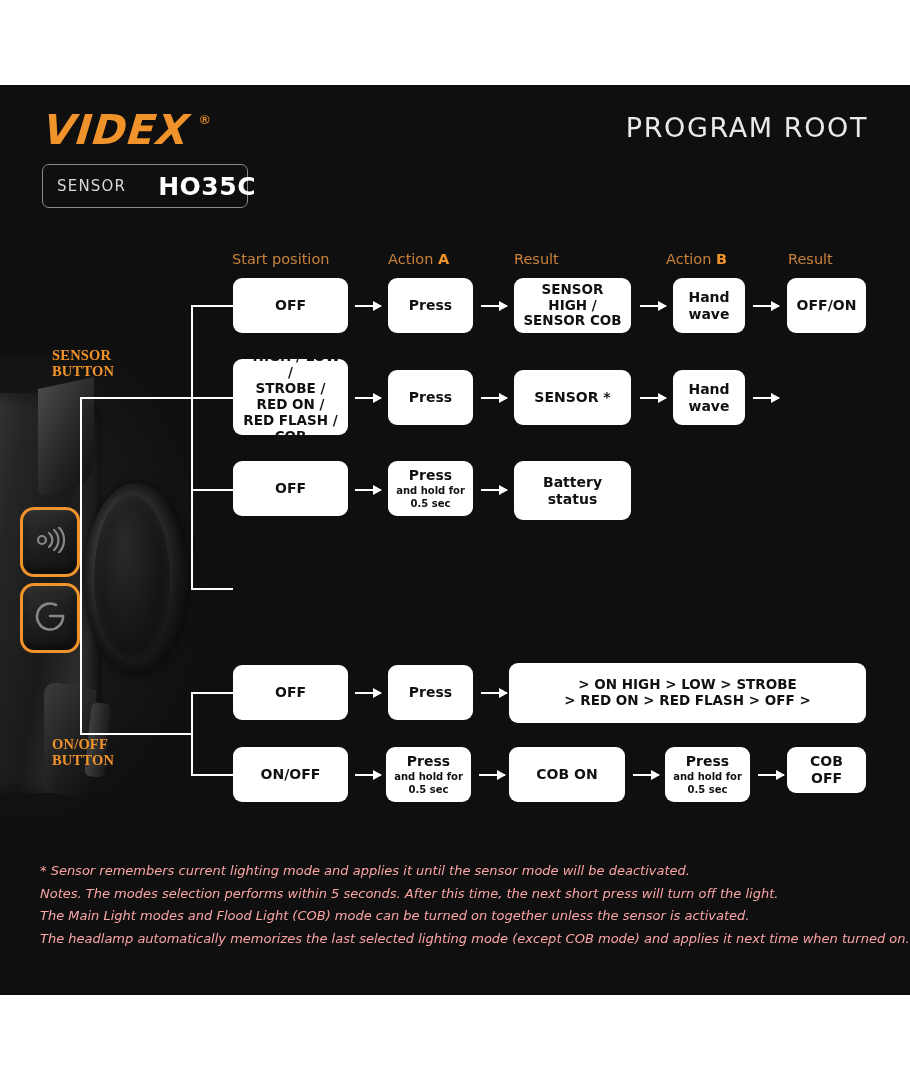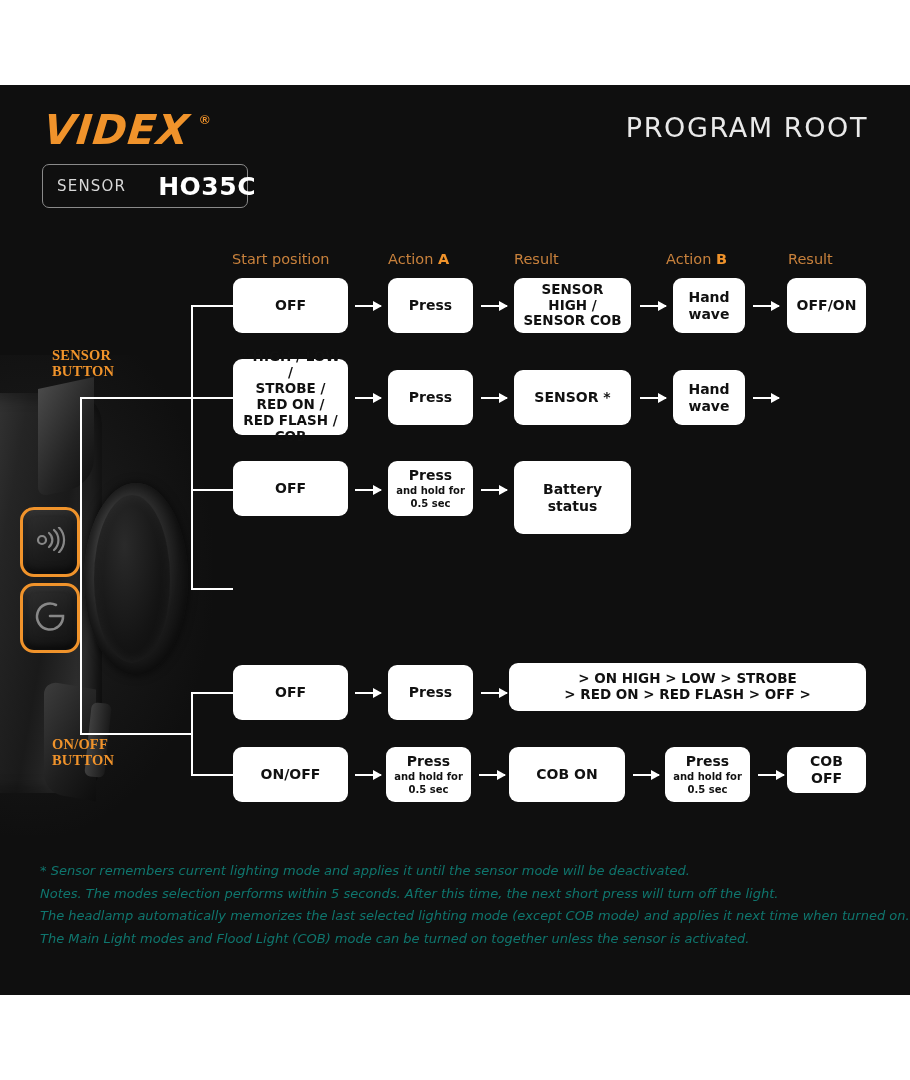--- a/index.html
+++ b/index.html
@@ -156,21 +156,21 @@
   .brk { position: absolute; background: #ffffff; }
 
   .side-label {
     position: absolute; color: #F0932B; font-weight: 700;
     font-size: 14.5px; line-height: 1.12; letter-spacing: .2px;
     font-family: Liberation Serif, serif;
   }
 
   .notes { position: absolute; left: 40px; top: 775px; width: 840px; }
   .notes p {
-    color: #0f766e; font-size: 13px; font-style: italic;
+    color: #fca5a5; font-size: 13px; font-style: italic;
     line-height: 22.6px; font-family: "DejaVu Sans", sans-serif;
     white-space: nowrap;
   }
 </style>
 </head>
 <body>
 
 <div class="page">
   <div class="poster">
 
@@ -297,42 +297,42 @@
       </div>
       <div class="arrow" style="left:355px; top:404px; width:26px;"></div>
       <div class="node" style="left:388px; top:376px; width:85px; height:55px;">
         <span>
           <span>Press</span>
           <span class="sub">and hold for</span>
           <span class="sub">0.5 sec</span>
         </span>
       </div>
       <div class="arrow" style="left:481px; top:404px; width:26px;"></div>
-      <div class="node" style="left:514px; top:376px; width:117px; height:73px;">
+      <div class="node" style="left:514px; top:376px; width:117px; height:59px;">
         <span>
           <span>Battery</span><br>
           <span>status</span>
         </span>
       </div>
 
       <div class="brk" style="left:191px; top:607px; width:2px; height:83px;"></div>
       <div class="brk" style="left:80px; top:648px; width:113px; height:2px;"></div>
       <div class="brk" style="left:191px; top:607px; width:42px; height:2px;"></div>
       <div class="brk" style="left:191px; top:689px; width:42px; height:2px;"></div>
       <div class="brk" style="left:80px; top:312px; width:2px; height:338px;"></div>
 
       <div class="node" style="left:233px; top:580px; width:115px; height:55px;">
         <span>OFF</span>
       </div>
       <div class="arrow" style="left:355px; top:607px; width:26px;"></div>
       <div class="node" style="left:388px; top:580px; width:85px; height:55px;">
         <span>Press</span>
       </div>
       <div class="arrow" style="left:481px; top:607px; width:26px;"></div>
-      <div class="node small" style="left:509px; top:578px; width:357px; height:48px;">
+      <div class="node small" style="left:509px; top:578px; width:357px; height:60px;">
         <span>
           <span>&gt; ON HIGH &gt; LOW &gt; STROBE</span><br>
           <span>&gt; RED ON &gt; RED FLASH &gt; OFF &gt;</span>
         </span>
       </div>
 
       <div class="node" style="left:233px; top:662px; width:115px; height:55px;">
         <span>ON/OFF</span>
       </div>
       <div class="arrow" style="left:355px; top:689px; width:26px;"></div>
@@ -365,19 +365,19 @@
         <span>BUTTON</span>
       </div>
       <div class="side-label" style="left:52px; top:651px;">
         <span>ON/OFF</span><br>
         <span>BUTTON</span>
       </div>
 
       <div class="notes">
         <p>* Sensor remembers current lighting mode and applies it until the sensor mode will be deactivated.</p>
         <p>Notes. The modes selection performs within 5 seconds. After this time, the next short press will turn off the light.</p>
+        <p>The Main Light modes and Flood Light (COB) mode can be turned on together unless the sensor is activated.</p>
         <p>The headlamp automatically memorizes the last selected lighting mode (except COB mode) and applies it next time when turned on.</p>
-        <p>The Main Light modes and Flood Light (COB) mode can be turned on together unless the sensor is activated.</p>
       </div>
 
     </div>
   </div>
 </div>
 
 </body></html>

